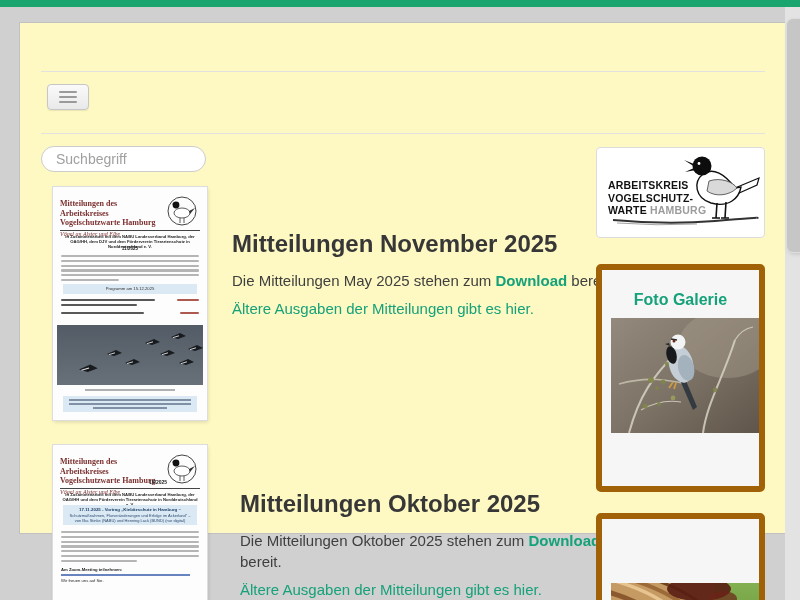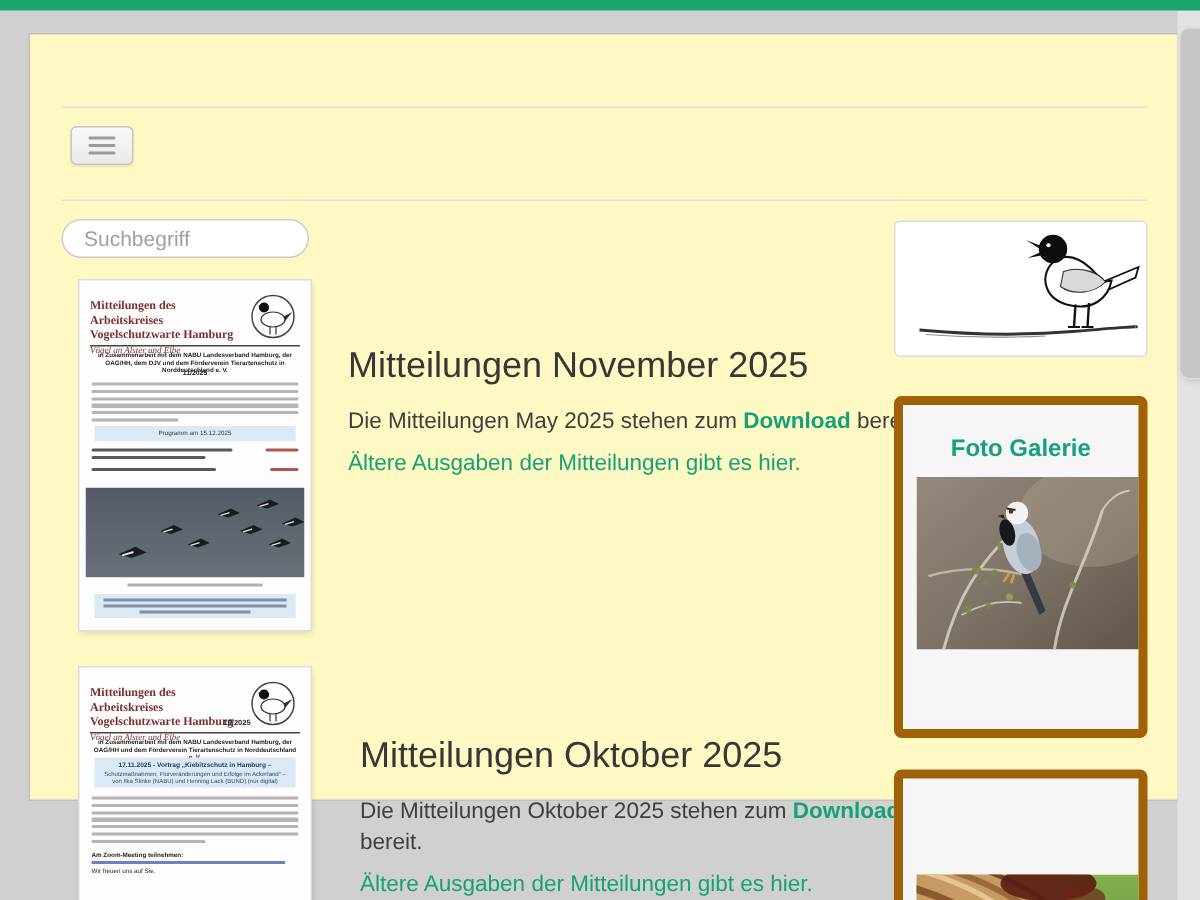--- a/index.html
+++ b/index.html
@@ -27,21 +27,21 @@
     position:absolute;left:21px;top:123px;width:165px;height:26px;border:1px solid #cccccc;border-radius:14px;
     padding:0 0 0 14px;font-size:14px;color:#555;outline:none;box-sizing:border-box;background:#fff;
     font-family:"Liberation Sans", sans-serif;
   }
   .search::placeholder{color:#a0a0a0;}
 
   
   .article-text{position:absolute;width:385px;}
   .art1{left:212px;top:205px;}
   .art2{left:220px;top:465px;}
-  .article-text h2{margin:0;font-size:24px;line-height:32px;color:#373737;font-weight:normal;}
+  .article-text h2{margin:0;font-size:24px;line-height:32px;color:#373737;font-weight:bold;}
   .article-text p{margin:10px 0 0 0;font-size:15px;line-height:21px;color:#3f3f3f;}
   .article-text p.older{margin-top:7px;}
   a.green{color:#15a179;text-decoration:none;}
   a.green.bold{font-weight:bold;}
 
   
   .thumb{
     position:absolute;left:33px;width:154px;height:233px;background:#fdfdfd;
     box-shadow:0 0 0 1px #ddd, 1px 2px 4px rgba(0,0,0,.15);overflow:hidden;
   }
@@ -244,20 +244,25 @@
 
   <div class="article-text art2">
     <h2>Mitteilungen Oktober 2025</h2>
     <p><span>Die Mitteilungen Oktober 2025 stehen zum</span>
       <a href="#" class="green bold">Download</a>
       <span>bereit.</span></p>
     <p class="older"><a href="#" class="green">Ältere Ausgaben der Mitteilungen gibt es hier.</a></p>
   </div>
 
   <div class="sidebox logo-box" style="position:absolute;">
+    <div class="logo-text">
+      <div>ARBEITSKREIS</div>
+      <div>VOGELSCHUTZ-</div>
+      <div><span>WARTE </span><span class="light">HAMBURG</span></div>
+    </div>
     <svg width="169" height="91" viewBox="0 0 169 91" style="position:absolute;left:0;top:0;">
       <path d="M16 72 Q70 77 118 73 T160 70" stroke="#1c1c1c" stroke-width="2" fill="none" opacity="0.9"></path>
       <path d="M20 75 Q60 78 100 76" stroke="#1c1c1c" stroke-width="0.8" fill="none" opacity="0.5"></path>
       <g transform="translate(92,6)">
         <path d="M46 34 L70 24 L68 31 L48 40 Z" fill="#fff" stroke="#111" stroke-width="1.2"></path>
         <path d="M14 20 C4 28 6 44 22 49 C40 54 50 44 52 33 L46 34 C36 20 24 13 14 20 Z" fill="#fff" stroke="#111" stroke-width="1.4"></path>
         <path d="M20 27 C32 23 44 28 48 34 C40 42 26 43 18 37 Z" fill="#d9d9d9" stroke="#2a2a2a" stroke-width="0.7"></path>
         <circle cx="13" cy="12" r="9.5" fill="#0d0d0d"></circle>
         <circle cx="10" cy="9.5" r="1.4" fill="#fff"></circle>
         <path d="M5 10 L-5 6 L6 13 Z" fill="#0d0d0d"></path>

